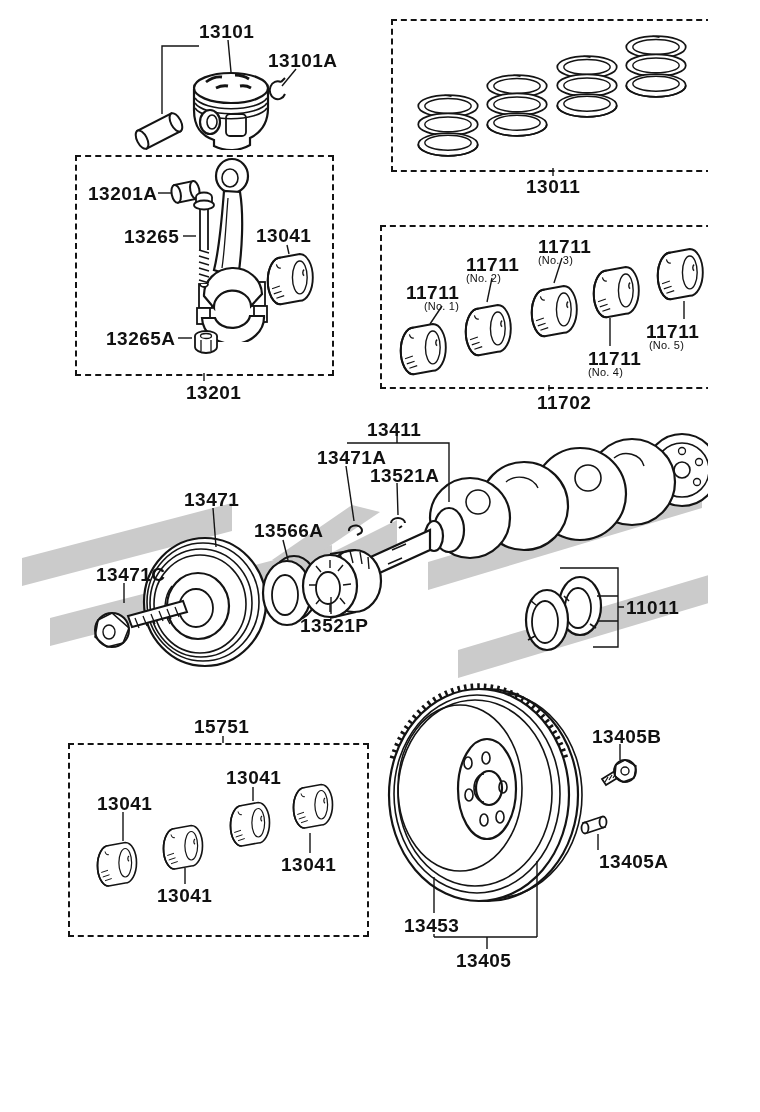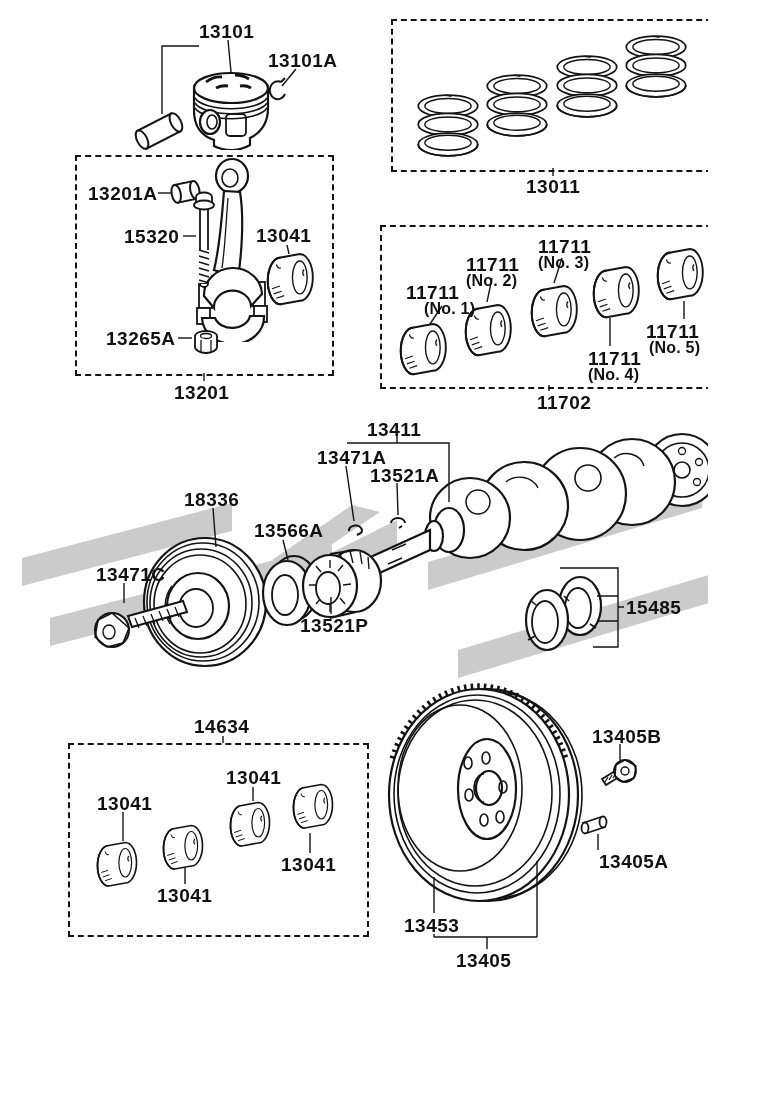--- a/index.html
+++ b/index.html
@@ -1,20 +1,20 @@
 <!DOCTYPE html>
 <html><head>
 <meta charset="utf-8">
 <style>
   html,body{margin:0;padding:0;background:#fff;}
   #page{position:relative;width:708px;height:1112px;background:#fff;overflow:hidden;
         font-family:"Liberation Sans",sans-serif;color:#111;}
   .lbl{position:absolute;font-weight:700;font-size:19px;letter-spacing:.5px;white-space:nowrap;
        color:#111;line-height:1;z-index:40;}
-  .sub{position:absolute;font-weight:700;font-size:16px;letter-spacing:.2px;white-space:nowrap;
+  .sub{position:absolute;font-weight:400;font-size:11px;letter-spacing:.2px;white-space:nowrap;
        color:#111;line-height:1;z-index:40;}
   .foot{position:absolute;font-weight:400;font-size:17px;letter-spacing:1px;color:#000000;z-index:40;margin-left:40px;}
   .dbox{position:absolute;border:2.5px dashed #141414;z-index:5;background:transparent;}
   .part{position:absolute;z-index:10;}
   #wm{position:absolute;left:0;top:0;z-index:1;}
   #leaders{position:absolute;left:0;top:0;z-index:30;pointer-events:none;}
 </style>
 </head>
 <body>
 
@@ -340,47 +340,47 @@
       <path d="M434,877 L434,913 M434,934 L434,937 M434,937 L537,937 M537,861 L537,937 M487,937 L487,949"></path>
     </g>
   </svg>
 
   <div class="lbl" style="left:199px;top:22px">13101</div>
   <div class="lbl" style="left:268px;top:51px">13101A</div>
 
   <div class="lbl" style="left:526px;top:177px">13011</div>
 
   <div class="lbl" style="left:88px;top:184px">13201A</div>
-  <div class="lbl" style="left:124px;top:227px">15320</div>
+  <div class="lbl" style="left:124px;top:227px">13265</div>
   <div class="lbl" style="left:256px;top:226px">13041</div>
   <div class="lbl" style="left:106px;top:329px">13265A</div>
-  <div class="lbl" style="left:174px;top:383px">13201</div>
+  <div class="lbl" style="left:186px;top:383px">13201</div>
 
   <div class="lbl" style="left:406px;top:283px">11711</div>
   <div class="sub" style="left:424px;top:301px">(No. 1)</div>
   <div class="lbl" style="left:466px;top:255px">11711</div>
   <div class="sub" style="left:466px;top:273px">(No. 2)</div>
   <div class="lbl" style="left:538px;top:237px">11711</div>
   <div class="sub" style="left:538px;top:255px">(No. 3)</div>
   <div class="lbl" style="left:588px;top:349px">11711</div>
   <div class="sub" style="left:588px;top:367px">(No. 4)</div>
   <div class="lbl" style="left:646px;top:322px">11711</div>
   <div class="sub" style="left:649px;top:340px">(No. 5)</div>
   <div class="lbl" style="left:537px;top:393px">11702</div>
 
   <div class="lbl" style="left:367px;top:420px">13411</div>
   <div class="lbl" style="left:317px;top:448px">13471A</div>
   <div class="lbl" style="left:370px;top:466px">13521A</div>
-  <div class="lbl" style="left:184px;top:490px">18336</div>
+  <div class="lbl" style="left:184px;top:490px">13471</div>
   <div class="lbl" style="left:254px;top:521px">13566A</div>
   <div class="lbl" style="left:96px;top:565px">13471C</div>
   <div class="lbl" style="left:300px;top:616px">13521P</div>
-  <div class="lbl" style="left:626px;top:598px">15485</div>
-
-  <div class="lbl" style="left:194px;top:717px">14634</div>
+  <div class="lbl" style="left:626px;top:598px">11011</div>
+
+  <div class="lbl" style="left:194px;top:717px">15751</div>
   <div class="lbl" style="left:97px;top:794px">13041</div>
   <div class="lbl" style="left:157px;top:886px">13041</div>
   <div class="lbl" style="left:226px;top:768px">13041</div>
   <div class="lbl" style="left:281px;top:855px">13041</div>
 
   <div class="lbl" style="left:592px;top:727px">13405B</div>
   <div class="lbl" style="left:599px;top:852px">13405A</div>
   <div class="lbl" style="left:404px;top:916px">13453</div>
   <div class="lbl" style="left:456px;top:951px">13405</div>
 

